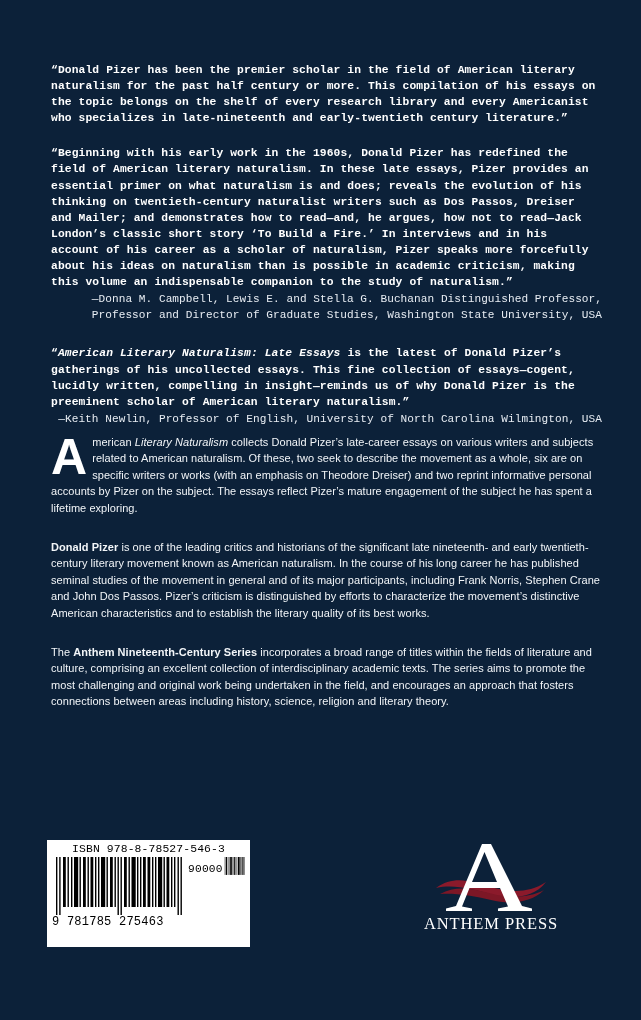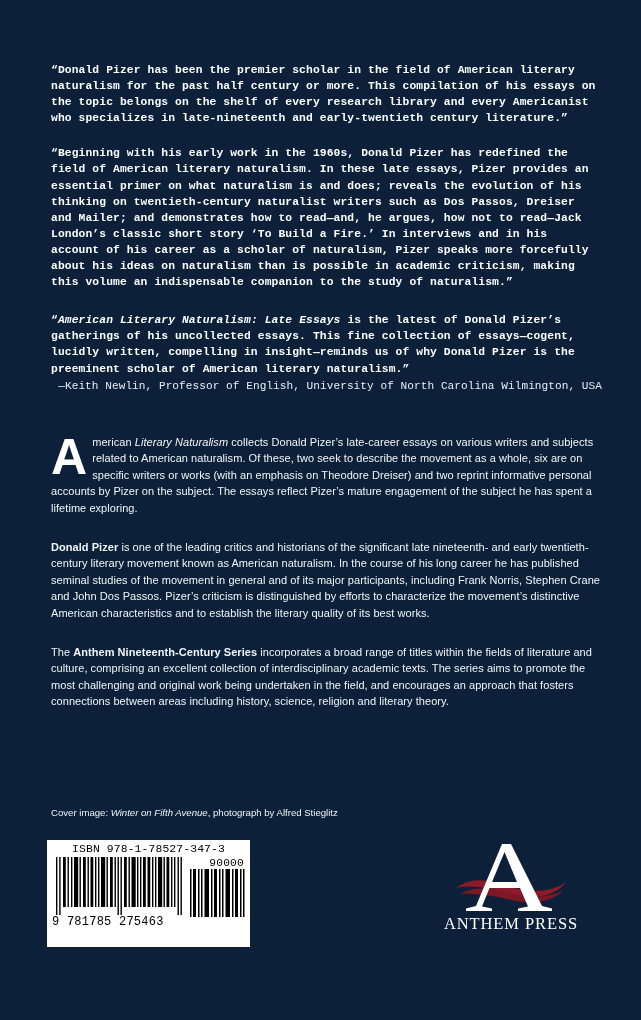--- a/index.html
+++ b/index.html
@@ -127,21 +127,20 @@
     gap: 0;
   }
   .bc-left {
     width: 136px;
     display: flex;
     flex-direction: column;
   }
   .bc-right {
     width: 57px;
     display: flex;
-    flex-direction: column;
     align-items: flex-end;
   }
   .bc-addon-digits {
     font-family: "Liberation Mono", monospace;
     font-size: 11.2px;
     line-height: 12px;
     color: #000;
     letter-spacing: 0.02em;
     text-align: right;
     width: 100%;
@@ -157,21 +156,21 @@
     line-height: 14px;
     color: #000;
     letter-spacing: 0.02em;
     white-space: nowrap;
     margin-top: 0px;
   }
 
   
   .publisher {
     position: absolute;
-    left: 416px;
+    left: 396px;
     top: 838px;
     width: 190px;
     text-align: center;
   }
   .logo-mark {
     width: 190px;
     height: 76px;
     display: block;
   }
   .pub-name {
@@ -197,43 +196,43 @@
 <div class="cover">
 
   <div class="blurbs">
 
     <div class="blurb">
       <p class="blurb-text">“Donald Pizer has been the premier scholar in the field of American literary naturalism for the past half century or more. This compilation of his essays on the topic belongs on the shelf of every research library and every Americanist who specializes in late-nineteenth and early-twentieth century literature.”</p>
     </div>
 
     <div class="blurb b2">
       <p class="blurb-text">“Beginning with his early work in the 1960s, Donald Pizer has redefined the field of American literary naturalism. In these late essays, Pizer provides an essential primer on what naturalism is and does; reveals the evolution of his thinking on twentieth-century naturalist writers such as Dos Passos, Dreiser and Mailer; and demonstrates how to read—and, he argues, how not to read—Jack London’s classic short story ‘To Build a Fire.’ In interviews and in his account of his career as a scholar of naturalism, Pizer speaks more forcefully about his ideas on naturalism than is possible in academic criticism, making this volume an indispensable companion to the study of naturalism.”</p>
+      <p class="blurb-attrib">—Donna M. Campbell, Lewis E. and Stella G. Buchanan Distinguished Professor, Professor and Director of Graduate Studies, Washington State University, USA</p>
     </div>
 
     <div class="blurb b3">
       <p class="blurb-text"><span>“</span><span class="ital">American Literary Naturalism: Late Essays</span><span> is the latest of Donald Pizer’s gatherings of his uncollected essays. This fine collection of essays—cogent, lucidly written, compelling in insight—reminds us of why Donald Pizer is the preeminent scholar of American literary naturalism.”</span></p>
       <p class="blurb-attrib">—Keith Newlin, Professor of English, University of North Carolina Wilmington, USA</p>
     </div>
 
   </div>
 
   <div class="body-copy">
 
     <p class="para para-dropcap"><span>American</span><span class="ital"> Literary Naturalism</span><span> collects Donald Pizer’s late-career essays on various writers and subjects related to American naturalism. Of these, two seek to describe the movement as a whole, six are on specific writers or works (with an emphasis on Theodore Dreiser) and two reprint informative personal accounts by Pizer on the subject. The essays reflect Pizer’s mature engagement of the subject he has spent a lifetime exploring.</span></p>
 
     <p class="para"><span class="bold">Donald Pizer</span><span> is one of the leading critics and historians of the significant late nineteenth- and early twentieth-century literary movement known as American naturalism. In the course of his long career he has published seminal studies of the movement in general and of its major participants, including Frank Norris, Stephen Crane and John Dos Passos. Pizer’s criticism is distinguished by efforts to characterize the movement’s distinctive American characteristics and to establish the literary quality of its best works.</span></p>
 
     <p class="para"><span>The </span><span class="bold">Anthem Nineteenth-Century Series</span><span> incorporates a broad range of titles within the fields of literature and culture, comprising an excellent collection of interdisciplinary academic texts. The series aims to promote the most challenging and original work being undertaken in the field, and encourages an approach that fosters connections between areas including history, science, religion and literary theory.</span></p>
 
   </div>
 
-  <div class="credit"><span>Cover image: </span><span class="ital">Winter on Fifth Avenue</span><span>, photograph by Alfred Stieglitz</span></div>
 
   <div class="barcode-box">
-    <div class="bc-isbn">ISBN 978-1-78527-347-3</div>
+    <div class="bc-isbn">ISBN 978-8-78527-546-3</div>
     <div class="bc-main">
       <div class="bc-left">
         <svg class="bars" viewBox="0 0 136 58" preserveAspectRatio="none">
           <rect x="0" y="0" width="136" height="58" fill="#ffffff"></rect>
           <g fill="#000000">
             <rect x="4" y="0" width="1.4" height="58"></rect>
               <rect x="7.2" y="0" width="1.4" height="58"></rect>
             <rect x="11" y="0" width="2.8" height="50"></rect>
               <rect x="15.5" y="0" width="1.4" height="50"></rect>
             <rect x="19" y="0" width="1.4" height="50"></rect>

